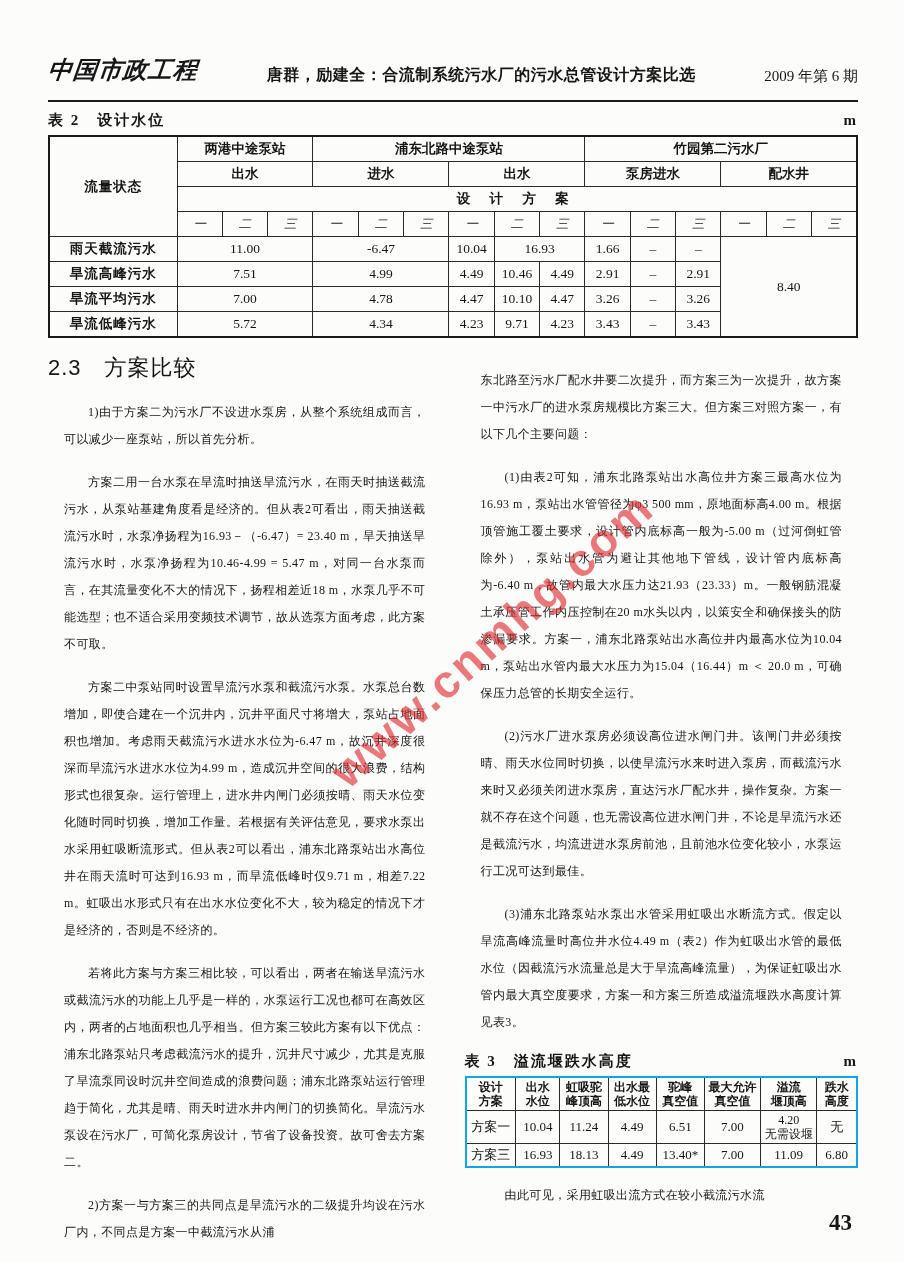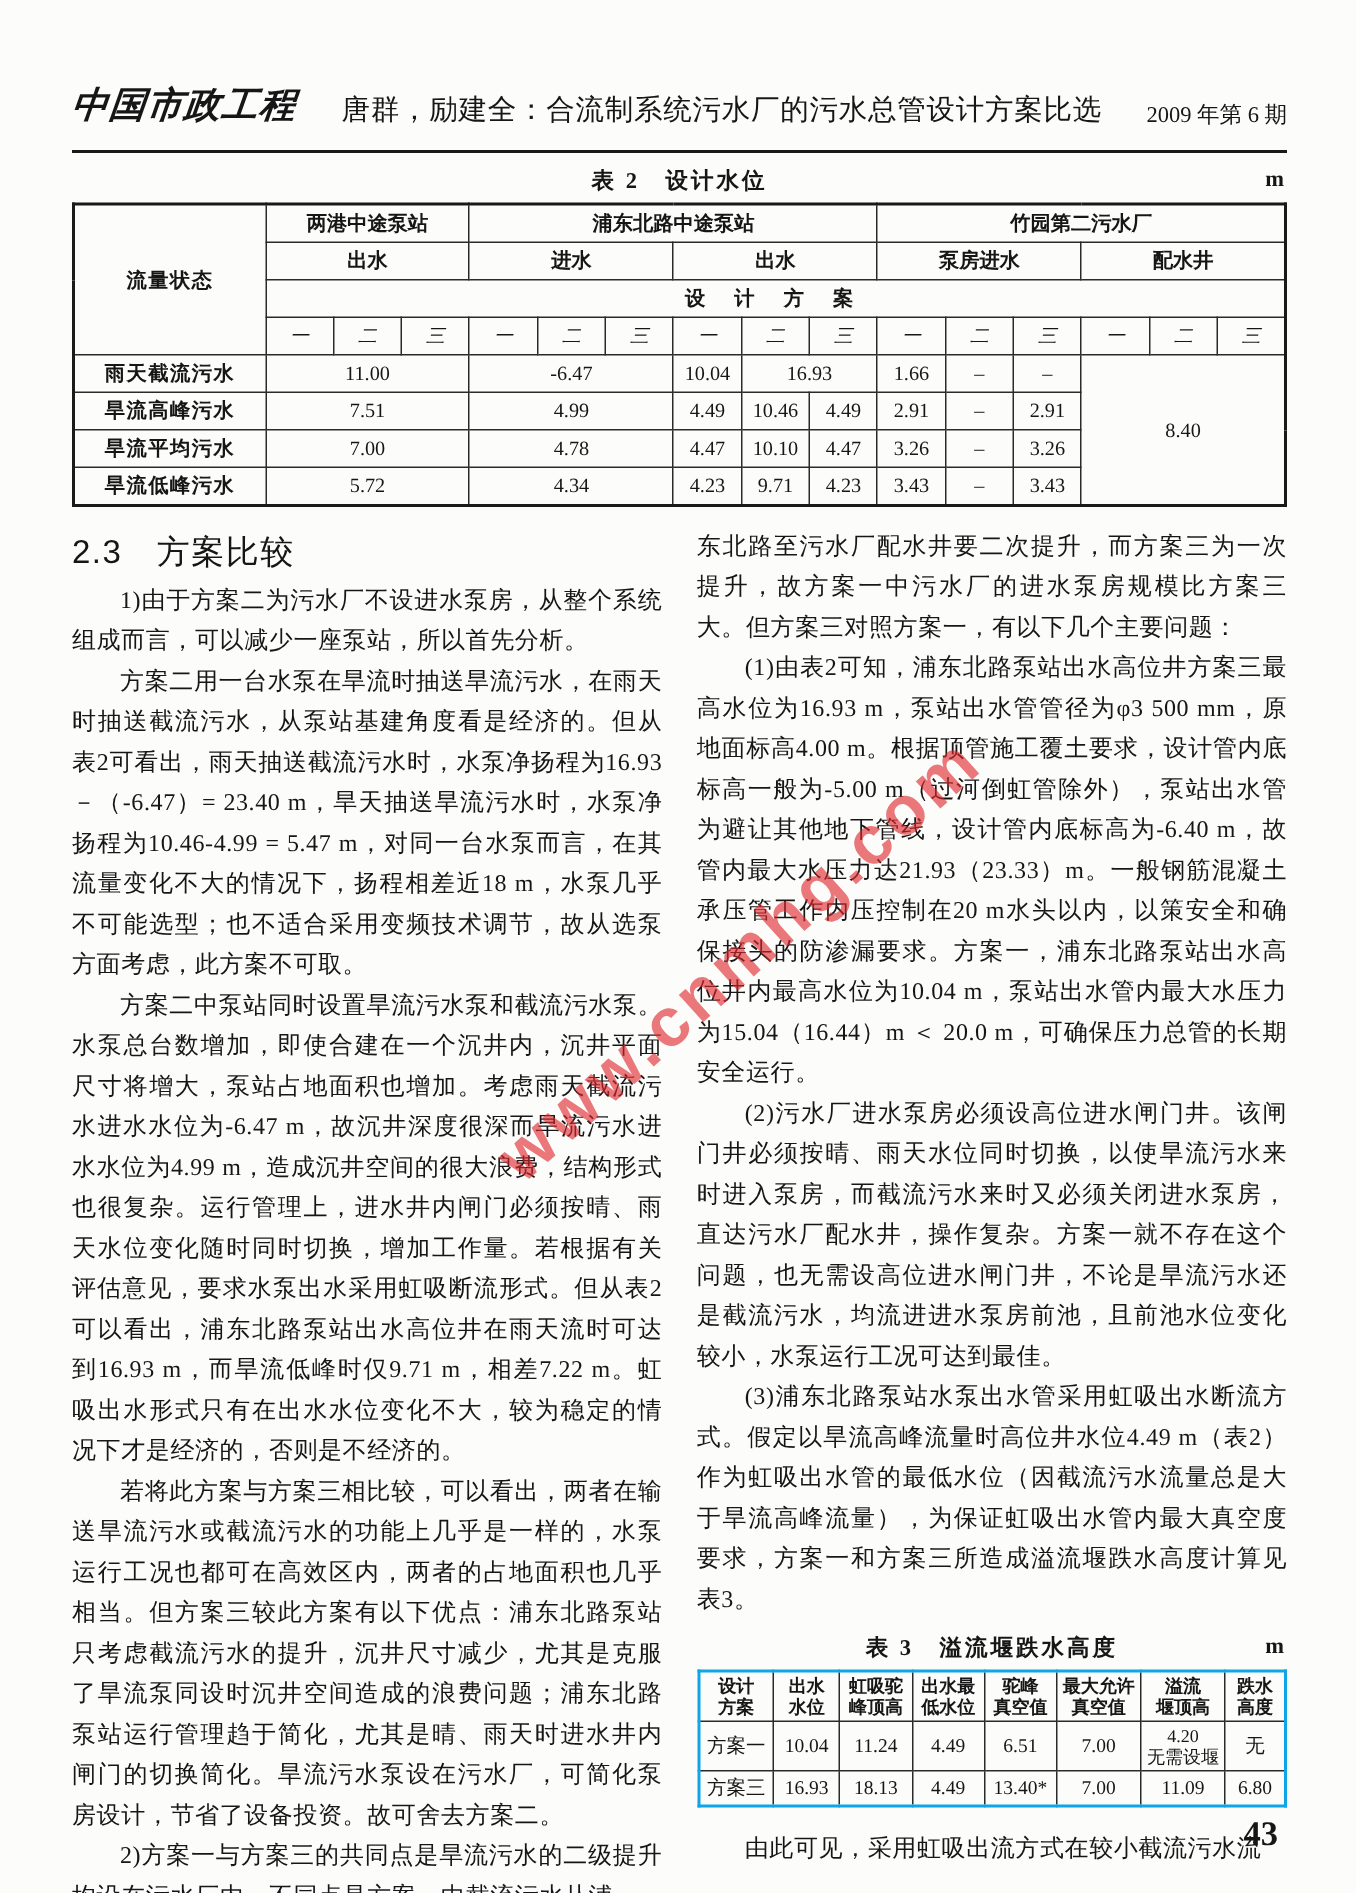--- a/index.html
+++ b/index.html
@@ -20,24 +20,24 @@
     border-bottom:2.5px solid #1a1a1a;
     padding-bottom:14px;
   }
   .logo{
     font-family:"DejaVu Serif","Liberation Serif",serif;
     font-style:italic;font-weight:bold;
     font-size:24px;letter-spacing:1px;
     transform:skewX(-6deg);
     white-space:nowrap;
   }
-  .art-title{font-size:19px;font-weight:normal;letter-spacing:.5px;white-space:nowrap;}
+  .art-title{font-size:16px;font-weight:bold;letter-spacing:.5px;white-space:nowrap;}
   .issue{font-size:15px;white-space:nowrap;}
   
-  .cap-row{position:relative;text-align:center;margin-top:9px;margin-bottom:4px;height:20px;}
+  .cap-row{position:relative;margin-top:9px;margin-bottom:4px;height:20px;}
   .cap{font-size:15px;font-weight:bold;letter-spacing:2px;}
   .unit{position:absolute;right:2px;top:1px;font-size:15px;font-weight:bold;}
   
   table{border-collapse:collapse;}
   .t2{width:100%;border:2px solid #1a1a1a;table-layout:fixed;}
   .t2 td{
     border:1px solid #2a2a2a;
     text-align:center;vertical-align:middle;
     font-size:13.5px;
     padding:1px 0;
@@ -50,21 +50,21 @@
   .t2 .num3{font-style:italic;font-size:12.5px;}
   
   .body-cols{display:flex;gap:23px;margin-top:13px;}
   .col{flex:1;min-width:0;}
   .col h3{
     font-size:22px;font-weight:normal;margin:2px 0 4px 0;
     font-family:"Liberation Sans","DejaVu Sans",sans-serif;
     letter-spacing:1px;
   }
   .col p{
-    margin:0;font-size:16px;line-height:27px;
+    margin:16px;font-size:12px;line-height:27px;
     text-align:justify;text-justify:inter-ideograph;
     letter-spacing:.4px;
   }
   .col p.ind{text-indent:2em;}
   
   .t3{width:100%;border:2px solid #0ea5e9;table-layout:fixed;margin-top:2px;}
   .t3 td,.t3 th{
     border:1px solid #2a2a2a;text-align:center;vertical-align:middle;
     padding:2px 1px;
   }

